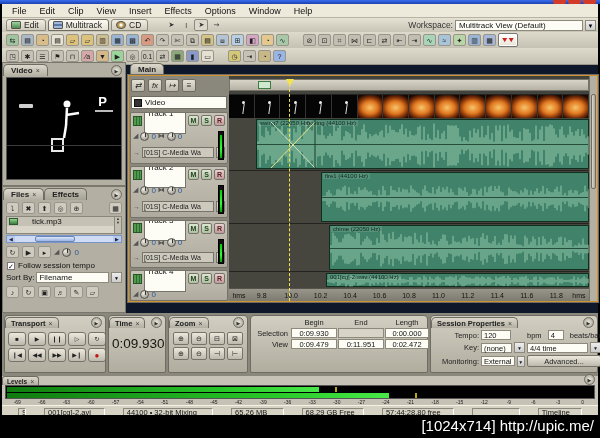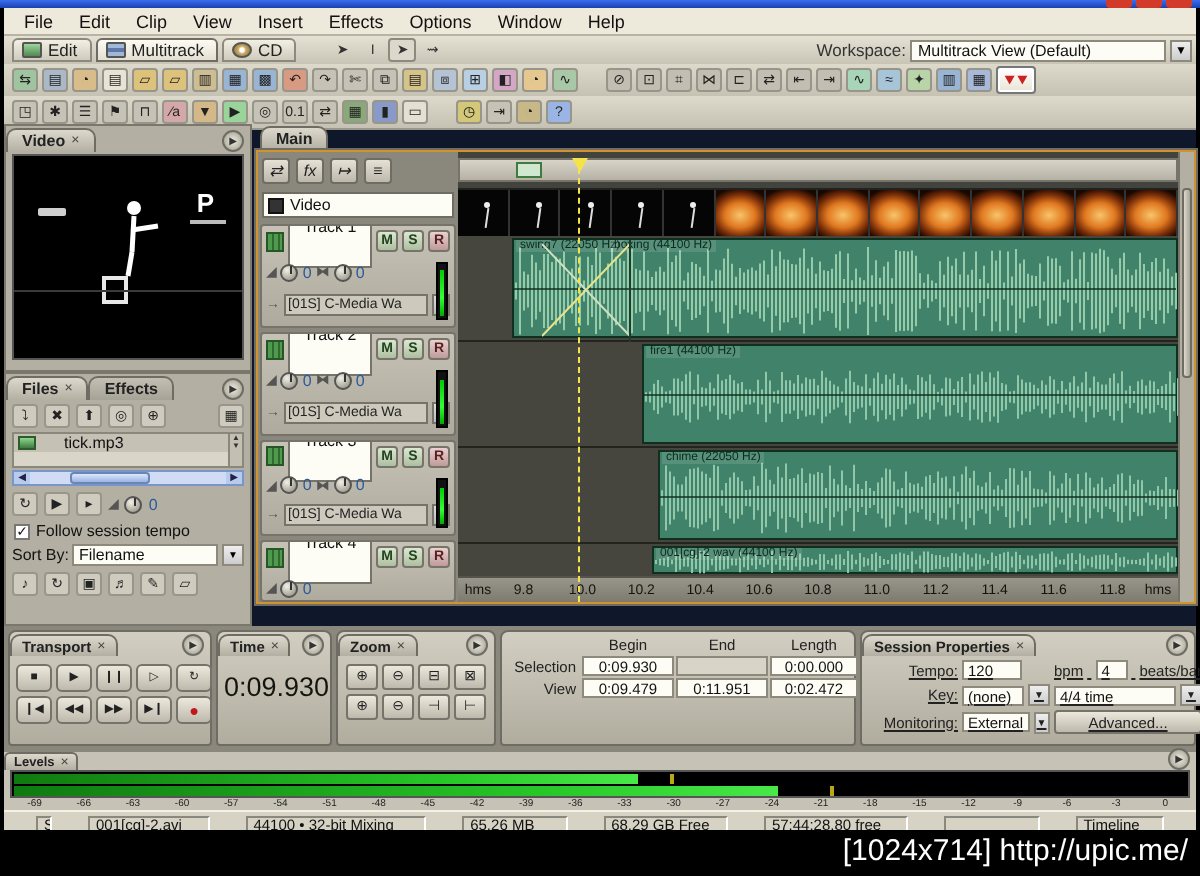--- a/index.html
+++ b/index.html
@@ -74,21 +74,21 @@
   #mainTab{position:absolute;left:2px;top:0;text-align:center;}
   .maincontent{position:absolute;left:0;top:13px;width:470px;height:227px;background:#43433e;border:1px solid #d0932f;outline:1px solid #6f6d63;}
   .ctlcol{position:absolute;left:0;top:0;width:100px;height:100%;background:#8a877c;}
   .hdricons{position:absolute;left:2px;top:3px;display:flex;gap:3px;}
   .hico{width:14px;height:13px;border:1px solid #6f6d63;background:linear-gradient(#e5e2d5,#bcb9ac);font-size:8px;font-style:italic;text-align:center;line-height:12px;color:#222;border-radius:2px;}
   .videofield{position:absolute;left:2px;top:20px;width:96px;height:13px;background:#fdfdf6;border:1px solid #6f6d63;display:flex;align-items:center;gap:3px;font-size:8px;color:#111;padding-left:2px;}
   .videofield .vic{width:8px;height:8px;background:#333;border:1px solid #111;}
   .trkctl{position:absolute;left:1px;width:98px;background:linear-gradient(#c6c3b6,#aeab9e);border:1px solid #76746a;border-radius:2px;overflow:hidden;}
   .trow{display:flex;align-items:center;gap:2px;padding:1px 2px;height:16px;}
   .grip{width:9px;height:10px;background:repeating-linear-gradient(90deg,#4f9a4f 0 2px,#2f6a2f 2px 3px);border:1px solid #265526;flex:none;}
-  .tname{flex:1;height:26px;background:#fdfdf6;border:1px solid #76746a;font-size:8px;padding:0 2px;line-height:10px;color:#111;text-align:center;}
+  .tname{flex:1;height:26px;background:#fdfdf6;border:1px solid #76746a;font-size:8px;padding:0 2px;line-height:10px;color:#111;}
   .tb{width:11px;height:11px;border:1px solid #76746a;border-radius:2px;font-size:7px;font-weight:bold;text-align:center;line-height:10px;flex:none;}
   .tb.m,.tb.s{background:linear-gradient(#dcE8d2,#aebfa0);color:#23421f;}
   .tb.r{background:linear-gradient(#e8d2d2,#c8a0a0;);background:linear-gradient(#e8d2d2,#c09a9a);color:#5a1f1f;}
   .fadico{font-size:7px;color:#555;}
   .outfield{flex:1;height:11px;background:#cdcabd;border:1px solid #76746a;font-size:7px;line-height:10px;color:#222;padding:0 1px;white-space:nowrap;overflow:hidden;}
   .outbtn{width:9px;height:11px;border:1px solid #76746a;background:linear-gradient(#ddd,#bbb);font-size:6px;line-height:10px;text-align:center;flex:none;}
   .meter{position:absolute;right:3px;top:18px;bottom:3px;width:6px;background:#111;border:1px solid #000;}
   .meter i{position:absolute;left:1px;right:1px;bottom:1px;background:linear-gradient(#0c0,#3f3 60%,#0a0);}
   
   .tl{position:absolute;left:100px;top:0;right:8px;height:100%;}
@@ -128,21 +128,21 @@
   #zoomPanel{left:166px;width:80px;}
   .zgrid{display:grid;grid-template-columns:repeat(4,16px);gap:2px 2px;padding:4px 4px;}
   .zbtn{height:13px;border:1px solid #76746a;border-radius:2px;background:linear-gradient(#ecE9dc,#bdbaad);font-size:7px;text-align:center;line-height:12px;color:#222;}
   #selPanel{left:248px;width:178px;}
   .selgrid{display:grid;grid-template-columns:38px 46px 46px 44px;gap:1px 1px;padding:2px 1px;font-size:7.5px;color:#222;align-items:center;}
   .selgrid .h{text-align:center;}
   .selgrid .rl{text-align:right;padding-right:2px;}
   .selfield{height:10px;background:#fdfdf6;border:1px solid #8d8a7d;font-size:7.5px;text-align:center;line-height:9px;color:#111;}
   .selfield.empty{background:#d8d5c8;}
   #sessPanel{left:428px;width:168px;}
-  .sessgrid{display:grid;grid-template-columns:46px 44px 74px;gap:2px 2px;padding:2px 2px;font-size:7.5px;color:#222;align-items:center;text-decoration:underline;}
+  .sessgrid{display:grid;grid-template-columns:46px 44px 74px;gap:2px 2px;padding:2px 2px;font-size:7.5px;color:#222;align-items:center;}
   .sessgrid .rl{text-align:right;}
   .inl{display:flex;align-items:center;gap:2px;}
   .sfield{height:10px;background:#fdfdf6;border:1px solid #8d8a7d;font-size:7.5px;line-height:9px;padding:0 2px;color:#111;}
   .sfield.w{width:30px;}
   .sfield.n{width:16px;}
   .combo{flex:1;display:flex;}
   .combo .sfield{flex:1;}
   .advbtn{height:12px;border:1px solid #76746a;border-radius:2px;background:linear-gradient(#ecE9dc,#bdbaad);font-size:7.5px;text-align:center;line-height:11px;color:#222;}
   
   #levelsPanel{position:absolute;left:0;top:371px;width:100%;height:30px;background:#c6c3b6;border-top:1px solid #8a877b;}

